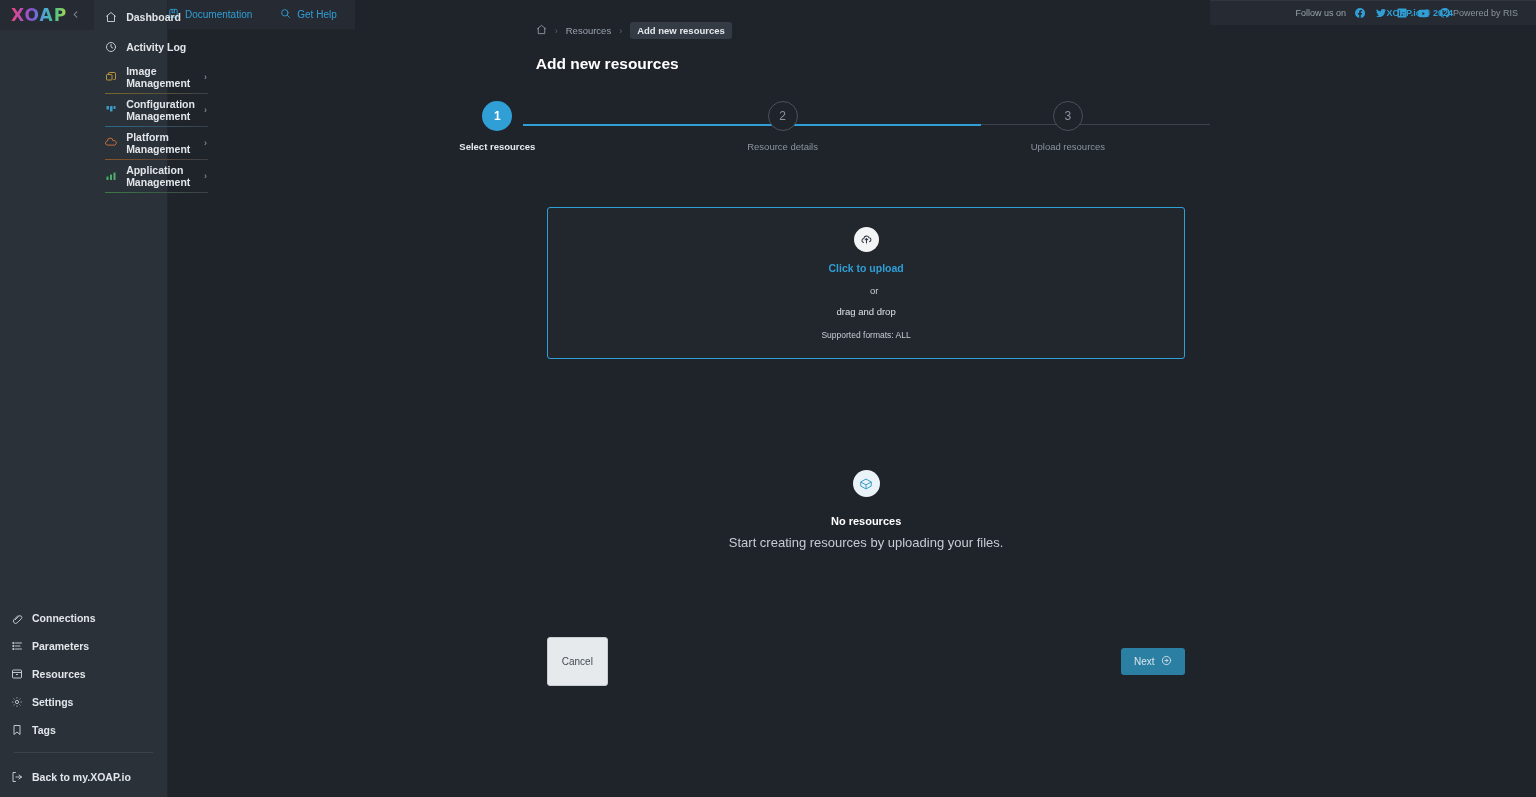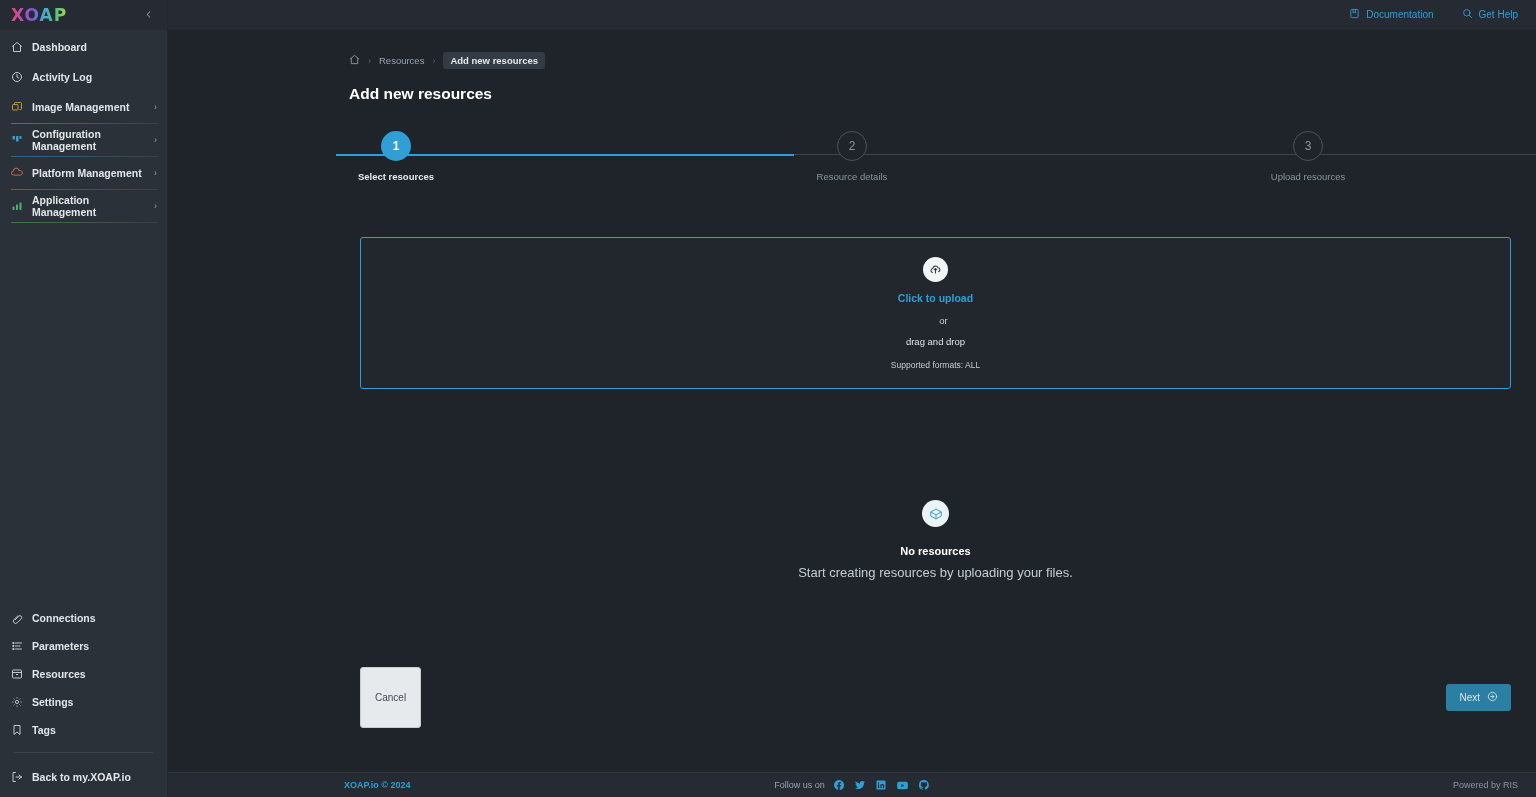--- a/index.html
+++ b/index.html
@@ -10,21 +10,21 @@
     overflow: hidden;
   }
   body { display: flex; flex-direction: column; }
 
   .app { display: flex; width: 1536px; height: 797px; }
 
   
   .sidebar {
     width: 168px; min-width: 168px; height: 797px;
     background: #2b3139;
-    display: flex; flex-direction: column;
+    display: flex; flex-direction: row;
     position: relative;
     border-right: 1px solid #23282f;
   }
   .logo-bar {
     height: 30px; display: flex; align-items: center;
     justify-content: space-between;
     padding: 0 10px 0 11px;
     background: #262b33;
   }
   .logo-text {
@@ -50,21 +50,21 @@
   .sep-blue   { background: linear-gradient(90deg, #2a6b8c, #3a3f47); }
   .sep-orange { background: linear-gradient(90deg, #8c5426, #3a3f47); }
   .sep-green  { background: linear-gradient(90deg, #3d7a45, #3a3f47); }
   .nav-spacer { height: 8px; }
 
   .nav-bottom { position: absolute; bottom: 0; left: 0; right: 0; padding-bottom: 10px; }
   .nav-bottom .nav-item { height: 20px; margin-bottom: 0; font-weight: bold; }
   .bottom-sep { height: 1px; background: #3c434c; margin: 12px 14px 14px 14px; }
 
   
-  .main { flex: 1; display: flex; flex-direction: column; background: #1f242b; min-width: 0; }
+  .main { flex: 1; display: flex; background: #1f242b; min-width: 0; }
 
   .topbar {
     height: 30px; background: #262b33;
     display: flex; align-items: center; justify-content: flex-end;
     padding-right: 18px; gap: 28px;
     border-bottom: 1px solid #23282f;
   }
   .topbar-link {
     display: flex; align-items: center; gap: 6px;
     color: #2f9fd6; font-size: 10px; cursor: pointer;
@@ -159,21 +159,21 @@
   .empty-title { color: #ffffff; font-size: 11px; font-weight: bold; margin-bottom: 8px; }
   .empty-sub { color: #c5ccd3; font-size: 13px; }
 
   
   .btn-row {
     position: absolute; left: 192px; right: 25px; top: 637px;
     display: flex; align-items: center; justify-content: space-between;
   }
   .btn-cancel {
     background: #e7eaed; color: #414a54; border: 1px solid #c9ced4;
-    font-size: 10px; padding: 24px 14px; border-radius: 3px; cursor: pointer;
+    font-size: 10px; padding: 18px 14px; border-radius: 3px; cursor: pointer;
     font-family: "Liberation Sans", sans-serif;
   }
   .btn-next {
     background: #2b7fa3; color: #dbe6ec; border: none;
     font-size: 10px; padding: 7px 13px; border-radius: 3px; cursor: pointer;
     display: flex; align-items: center; gap: 7px;
     font-family: "Liberation Sans", sans-serif;
   }
 
   

